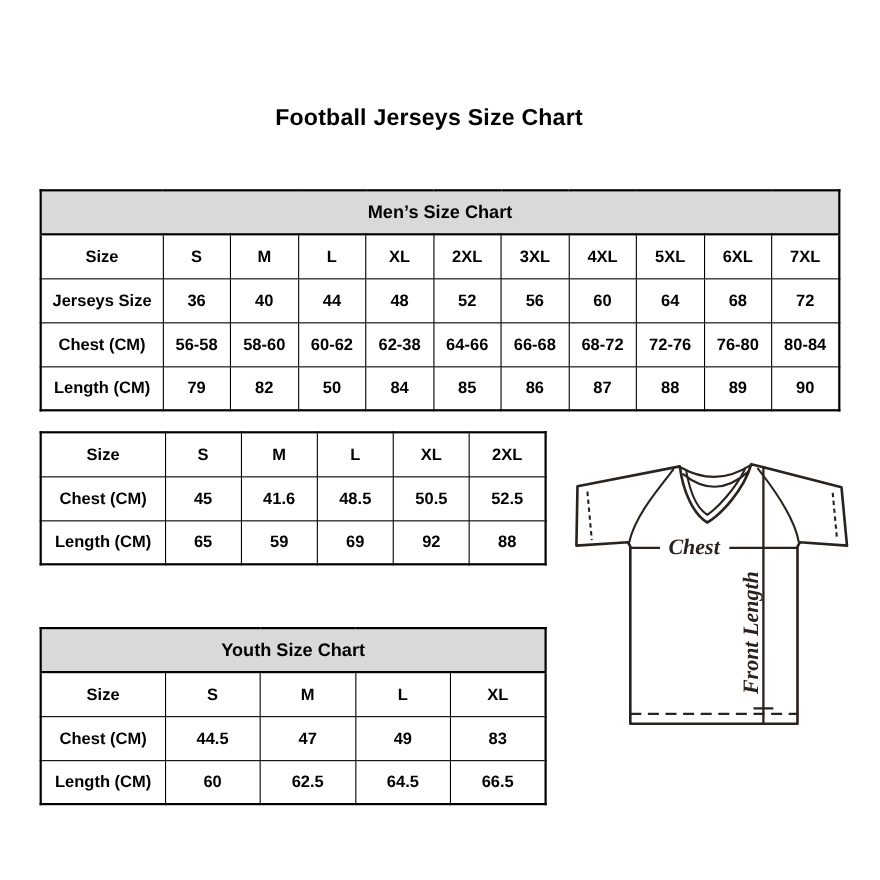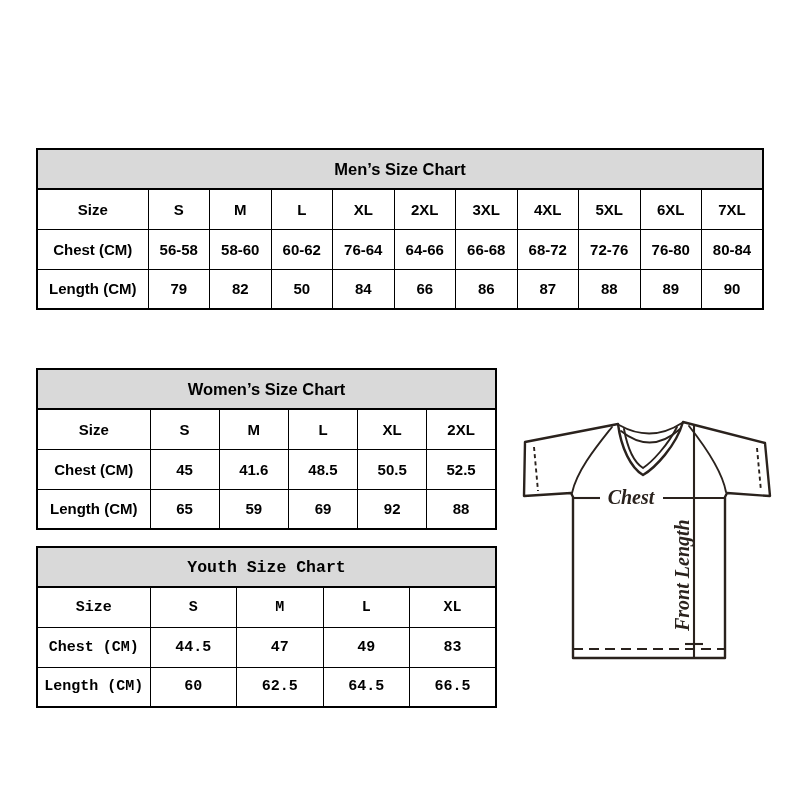--- a/index.html
+++ b/index.html
@@ -17,57 +17,59 @@
     font-size:21px; font-weight:bold; color:#000;
     letter-spacing:0.2px;
   }
 
   table.size-table {
     position:absolute;
     border-collapse:collapse;
     table-layout:fixed;
     background:#fff;
     border:2px solid #000;
+    margin-top:24px;
   }
   table.size-table th, table.size-table td {
     border:1px solid #000;
     text-align:center;
     vertical-align:middle;
     font-weight:bold;
     font-size:15px;
     color:#000;
     padding:0;
     height:40px;
     overflow:hidden;
     white-space:nowrap;
   }
   table.size-table th.tbl-title {
     background:#d9d9d9;
     font-size:16.5px;
     border-bottom:2px solid #000;
   }
   #table-men   { left:36px; top:148px; width:728px; }
   #table-women { left:36px; top:368px; width:461px; }
-  #table-youth { left:36px; top:546px; width:461px;font-family:Liberation Mono, monospace; }
+  #table-youth { left:36px; top:546px; width:461px; }
 
   .jersey-wrap { position:absolute; left:515px; top:398px; width:272px; height:288px; }
   .jersey-wrap svg { display:block; width:100%; height:100%; }
   .jersey-label {
     font-family:"Liberation Serif", serif;
     font-style:italic;
     font-weight:bold;
     font-size:20px;
     fill:#2a221d;
   }
 </style>
 </head>
 <body>
 
 <div class="stage">
 
+  <div class="page-title">Football Jerseys Size Chart</div>
 
   <table class="size-table" id="table-men">
       <colgroup>
         <col style="width: 111px;">
         <col>
         <col>
         <col>
         <col>
         <col>
         <col>
@@ -87,61 +89,71 @@
           <td>L</td>
           <td>XL</td>
           <td>2XL</td>
           <td>3XL</td>
           <td>4XL</td>
           <td>5XL</td>
           <td>6XL</td>
           <td>7XL</td>
         </tr>
         <tr>
+          <td>Jerseys Size</td>
+          <td>36</td>
+          <td>40</td>
+          <td>44</td>
+          <td>48</td>
+          <td>52</td>
+          <td>56</td>
+          <td>60</td>
+          <td>64</td>
+          <td>68</td>
+          <td>72</td>
+        </tr>
+        <tr>
           <td>Chest (CM)</td>
           <td>56-58</td>
           <td>58-60</td>
           <td>60-62</td>
-          <td>76-64</td>
+          <td>62-38</td>
           <td>64-66</td>
           <td>66-68</td>
           <td>68-72</td>
           <td>72-76</td>
           <td>76-80</td>
           <td>80-84</td>
         </tr>
         <tr>
           <td>Length (CM)</td>
           <td>79</td>
           <td>82</td>
           <td>50</td>
           <td>84</td>
-          <td>66</td>
+          <td>85</td>
           <td>86</td>
           <td>87</td>
           <td>88</td>
           <td>89</td>
           <td>90</td>
         </tr>
       </tbody>
     </table>
 
   <table class="size-table" id="table-women">
       <colgroup>
         <col style="width: 113px;">
         <col>
         <col>
         <col>
         <col>
         <col>
       </colgroup>
       <tbody>
-        <tr>
-          <th colspan="6" class="tbl-title">Women’s Size Chart</th>
-        </tr>
         <tr>
           <td>Size</td>
           <td>S</td>
           <td>M</td>
           <td>L</td>
           <td>XL</td>
           <td>2XL</td>
         </tr>
         <tr>
           <td>Chest (CM)</td>

